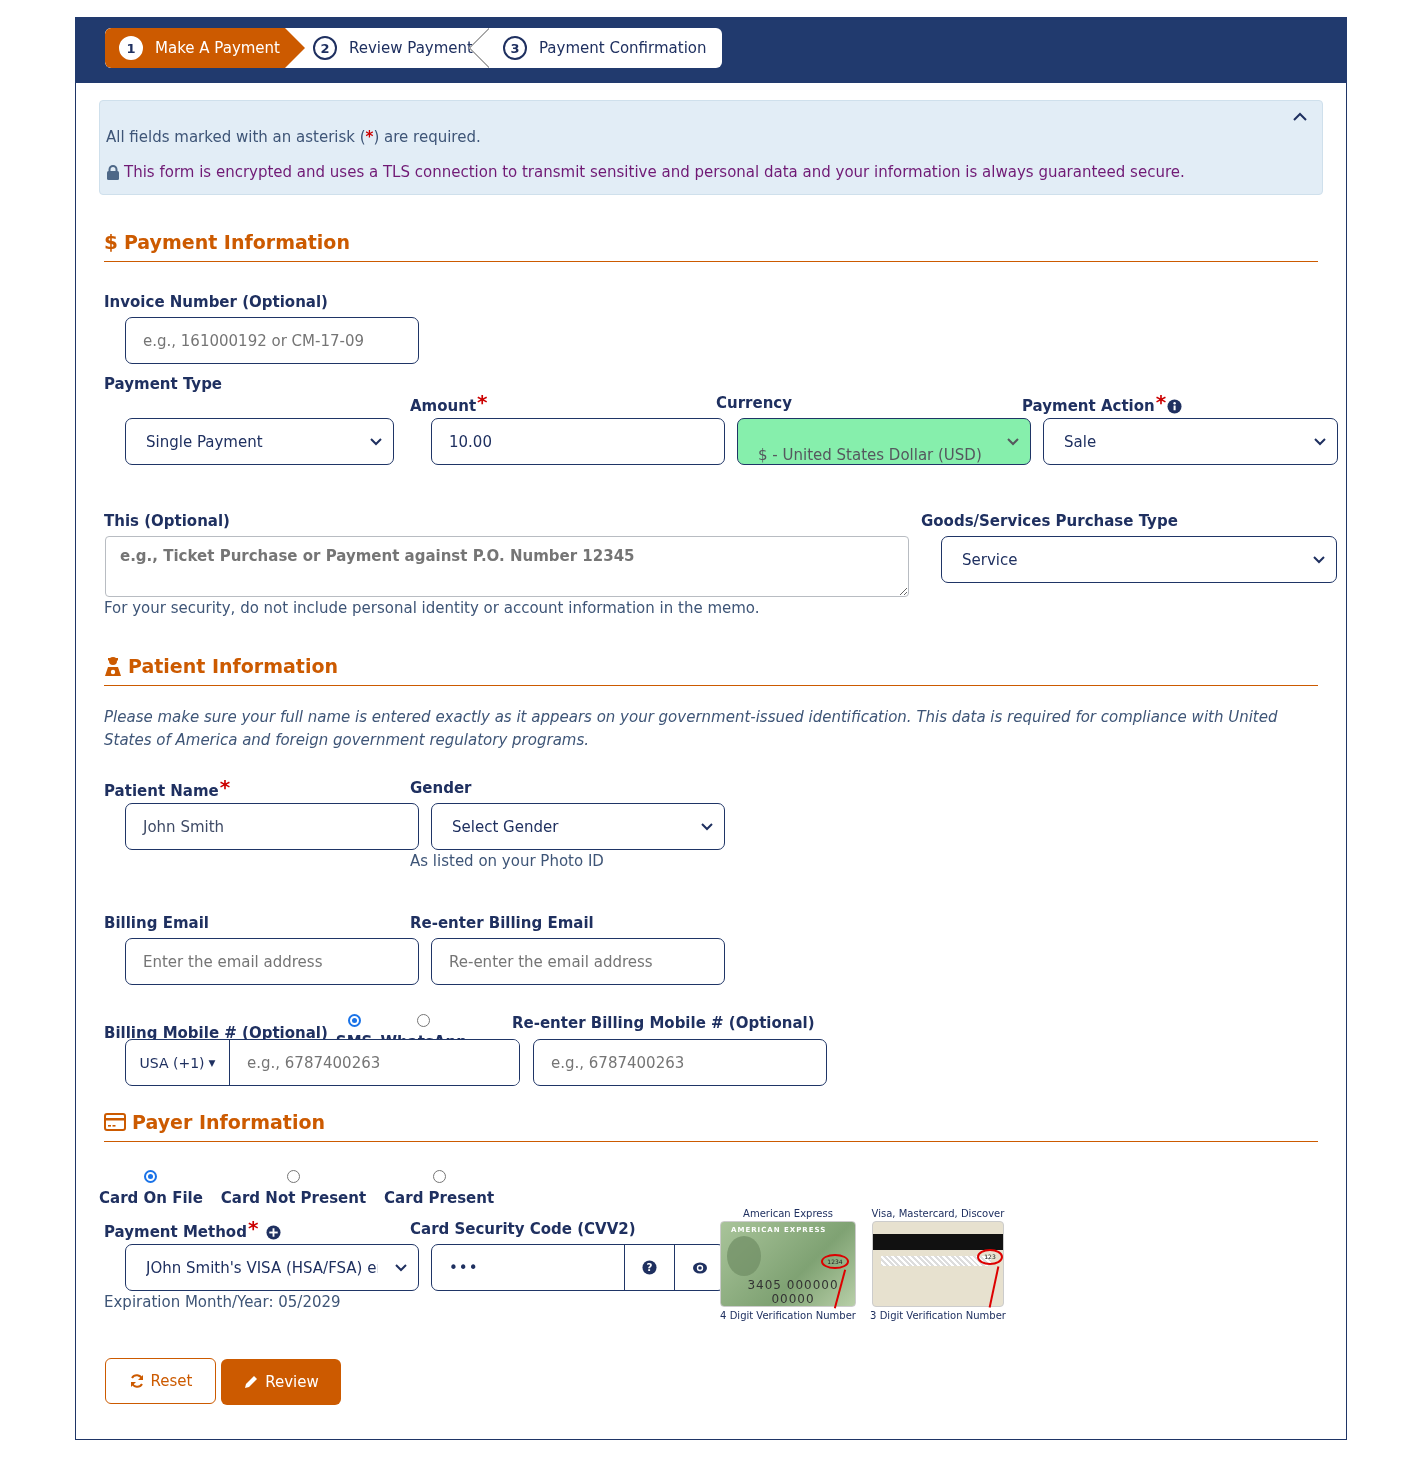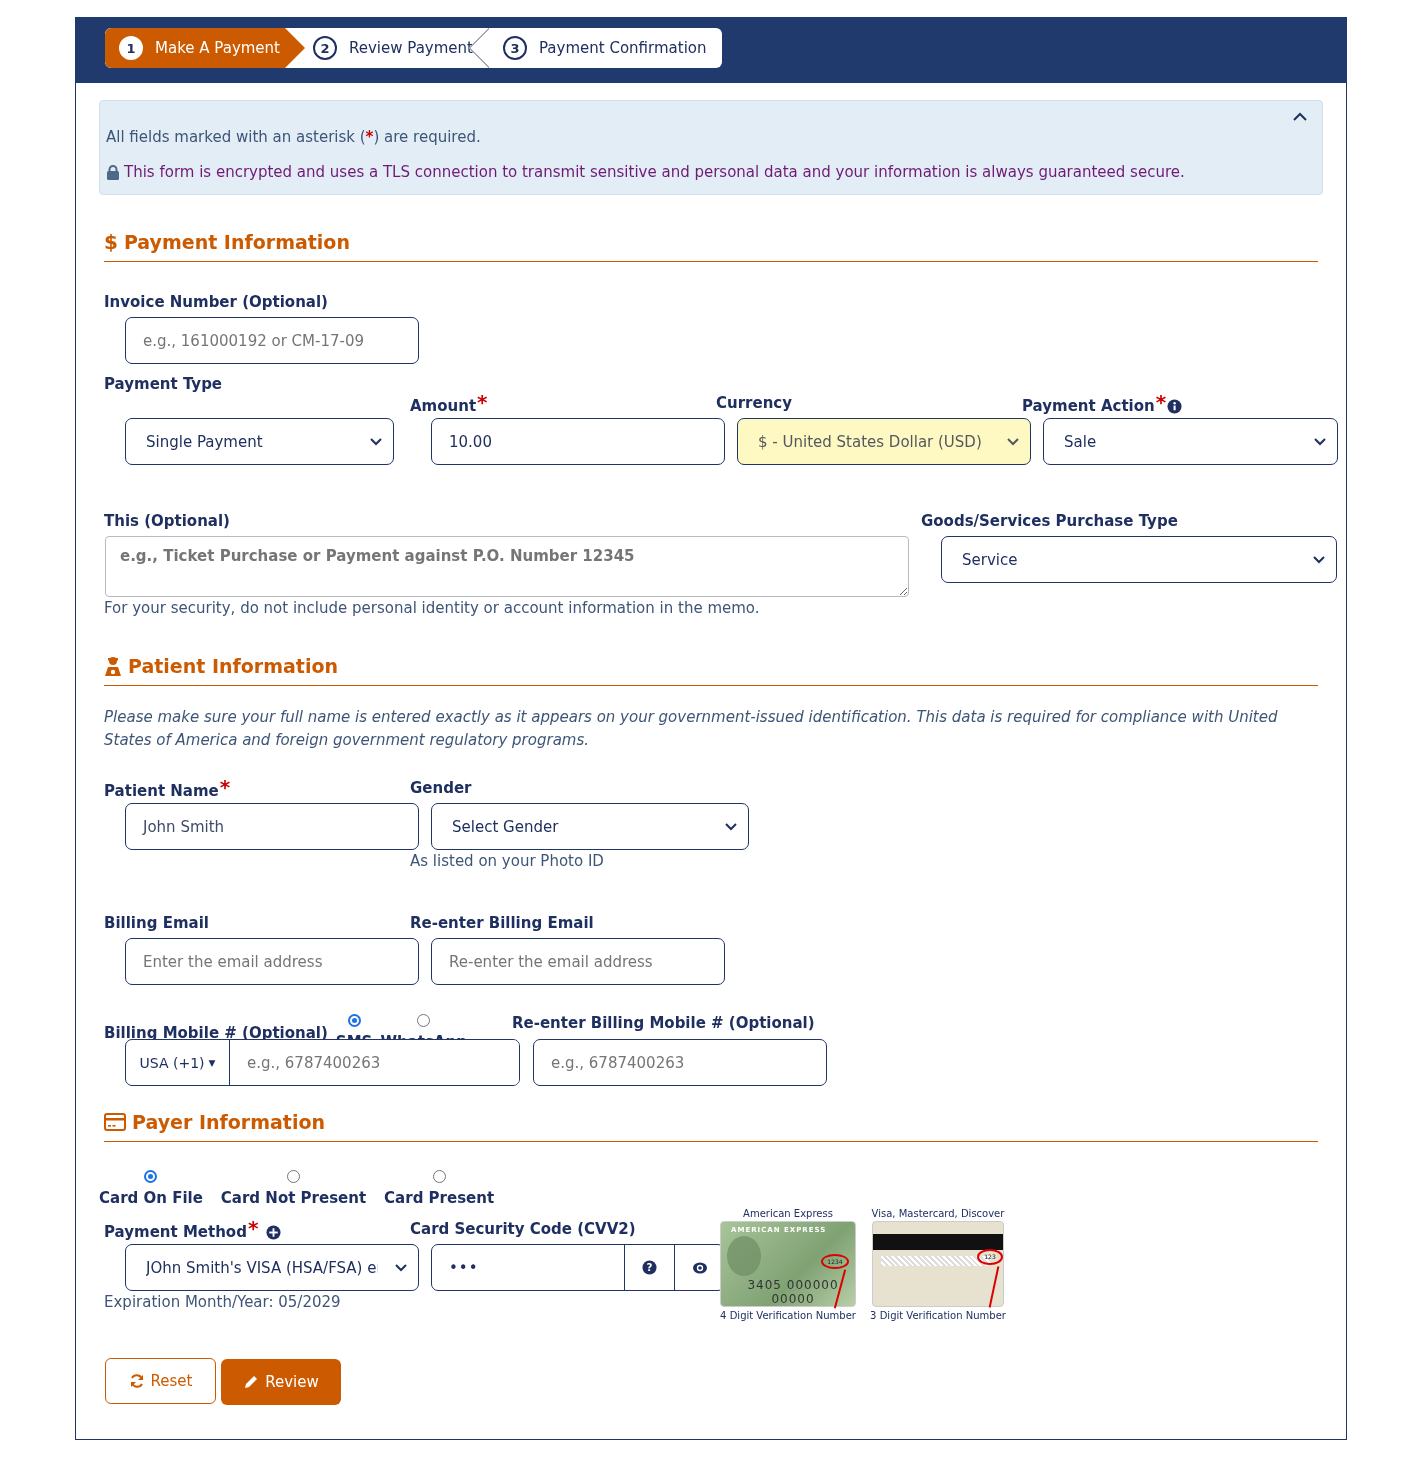--- a/index.html
+++ b/index.html
@@ -20,21 +20,21 @@
   .notice .t1 { position: absolute; left: 6px; top: 27px; font-size: 15px; color: #3e5577; }
   .notice .t2 { position: absolute; left: 6px; top: 62px; font-size: 15px; color: #701a75; display: flex; align-items: center; gap: 4px; }
   .notice .star { color: #cc0000; font-weight: bold; }
   .notice .collapse { position: absolute; right: 12px; top: 8px; width: 20px; height: 16px; cursor: pointer; }
 
   .section-h { position: absolute; left: 104px; width: 1214px; border-bottom: 1px solid #cc5a00; color: #cc5a00; font-size: 19px; font-weight: bold; display: flex; align-items: center; gap: 6px; height: 34px; padding-bottom: 6px; }
   .lbl { position: absolute; font-size: 15px; font-weight: bold; color: #1f3060; display: flex; align-items: center; white-space: nowrap; }
   .lbl .req { color: #cc0000; font-size: 20px; margin-left: 1px; position: relative; top: -4px; }
   .field { position: absolute; height: 47px; border: 1px solid #1f3566; border-radius: 7px; background: #fff; display: flex; align-items: center; padding-left: 17px; font-size: 15px; color: #1f3060; margin-left: 20px; }
   .field.ph { color: #8a8f98; }
-  .field.disabled { background: #fef9c3; color: #55585e; }
+  .field.disabled { background: #86efac; color: #55585e; align-items: flex-end; }
   .field .chev { position: absolute; right: 10px; top: 15px; width: 14px; height: 14px; }
   .hint { position: absolute; font-size: 15px; color: #3e5577; }
   .italic { font-style: italic; }
   .radio { display: inline-flex; align-items: center; gap: 6px; cursor: pointer; flex-direction: column; }
   .radio .dot { width: 13px; height: 13px; border-radius: 50%; border: 1px solid #767676; background: #fff; display: inline-block; position: relative; }
   .radio .dot.on { border: 2px solid #1a73e8; }
   .radio .dot.on::after { content: ""; position: absolute; left: 2px; top: 2px; width: 5px; height: 5px; border-radius: 50%; background: #1a73e8; }
   .btn { position: absolute; height: 46px; border-radius: 6px; display: flex; align-items: center; justify-content: center; gap: 6px; font-size: 15px; cursor: pointer; }
   .cardimg { position: absolute; font-size: 10px; color: #1f3060; text-align: center; }
 </style>
@@ -147,21 +147,21 @@
 
 <div class="lbl" style="left:104px;top:779px;">
     <span>Patient Name</span>
     <span class="req">*</span>
   </div>
 <div class="field" style="left:105px;top:803px;width:294px;">
     <span style="color:#3e4a66;">John Smith</span>
   </div>
 
 <div class="lbl" style="left:410px;top:779px;">Gender</div>
-<div class="field" style="left:411px;top:803px;width:318px;padding-left:20px;">
+<div class="field" style="left:411px;top:803px;width:294px;padding-left:20px;">
   <span>Select Gender</span>
   <svg class="chev" viewBox="0 0 14 14">
       <path d="M2 5 L7 10 L12 5" stroke="#1f3060" stroke-width="2" fill="none"></path>
     </svg>
 </div>
 <div class="hint" style="left:410px;top:852px;">As listed on your Photo ID</div>
 
 <div class="lbl" style="left:104px;top:914px;">Billing Email</div>
 <input class="field ph" style="left: 105px; top: 938px; width: 294px; outline: none; font-family: inherit;" placeholder="Enter the email address">
 

